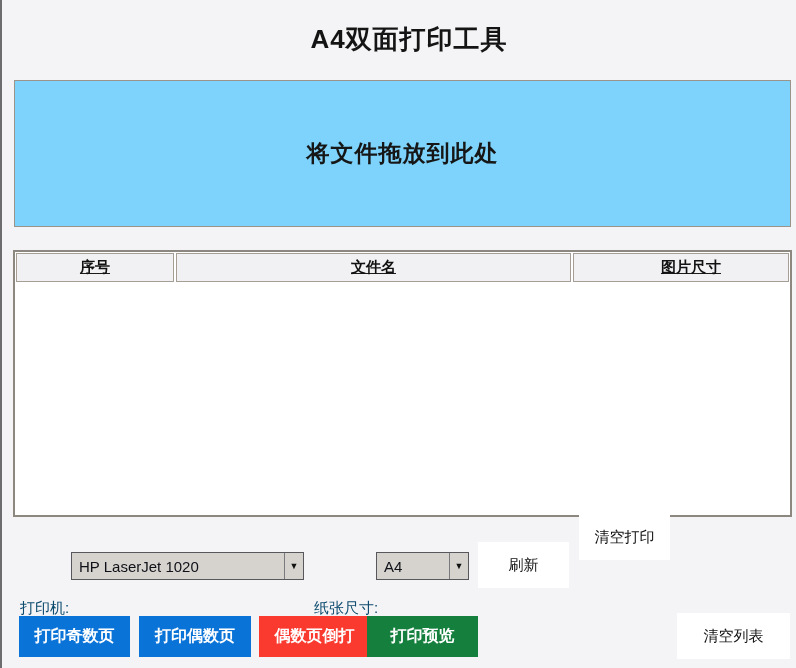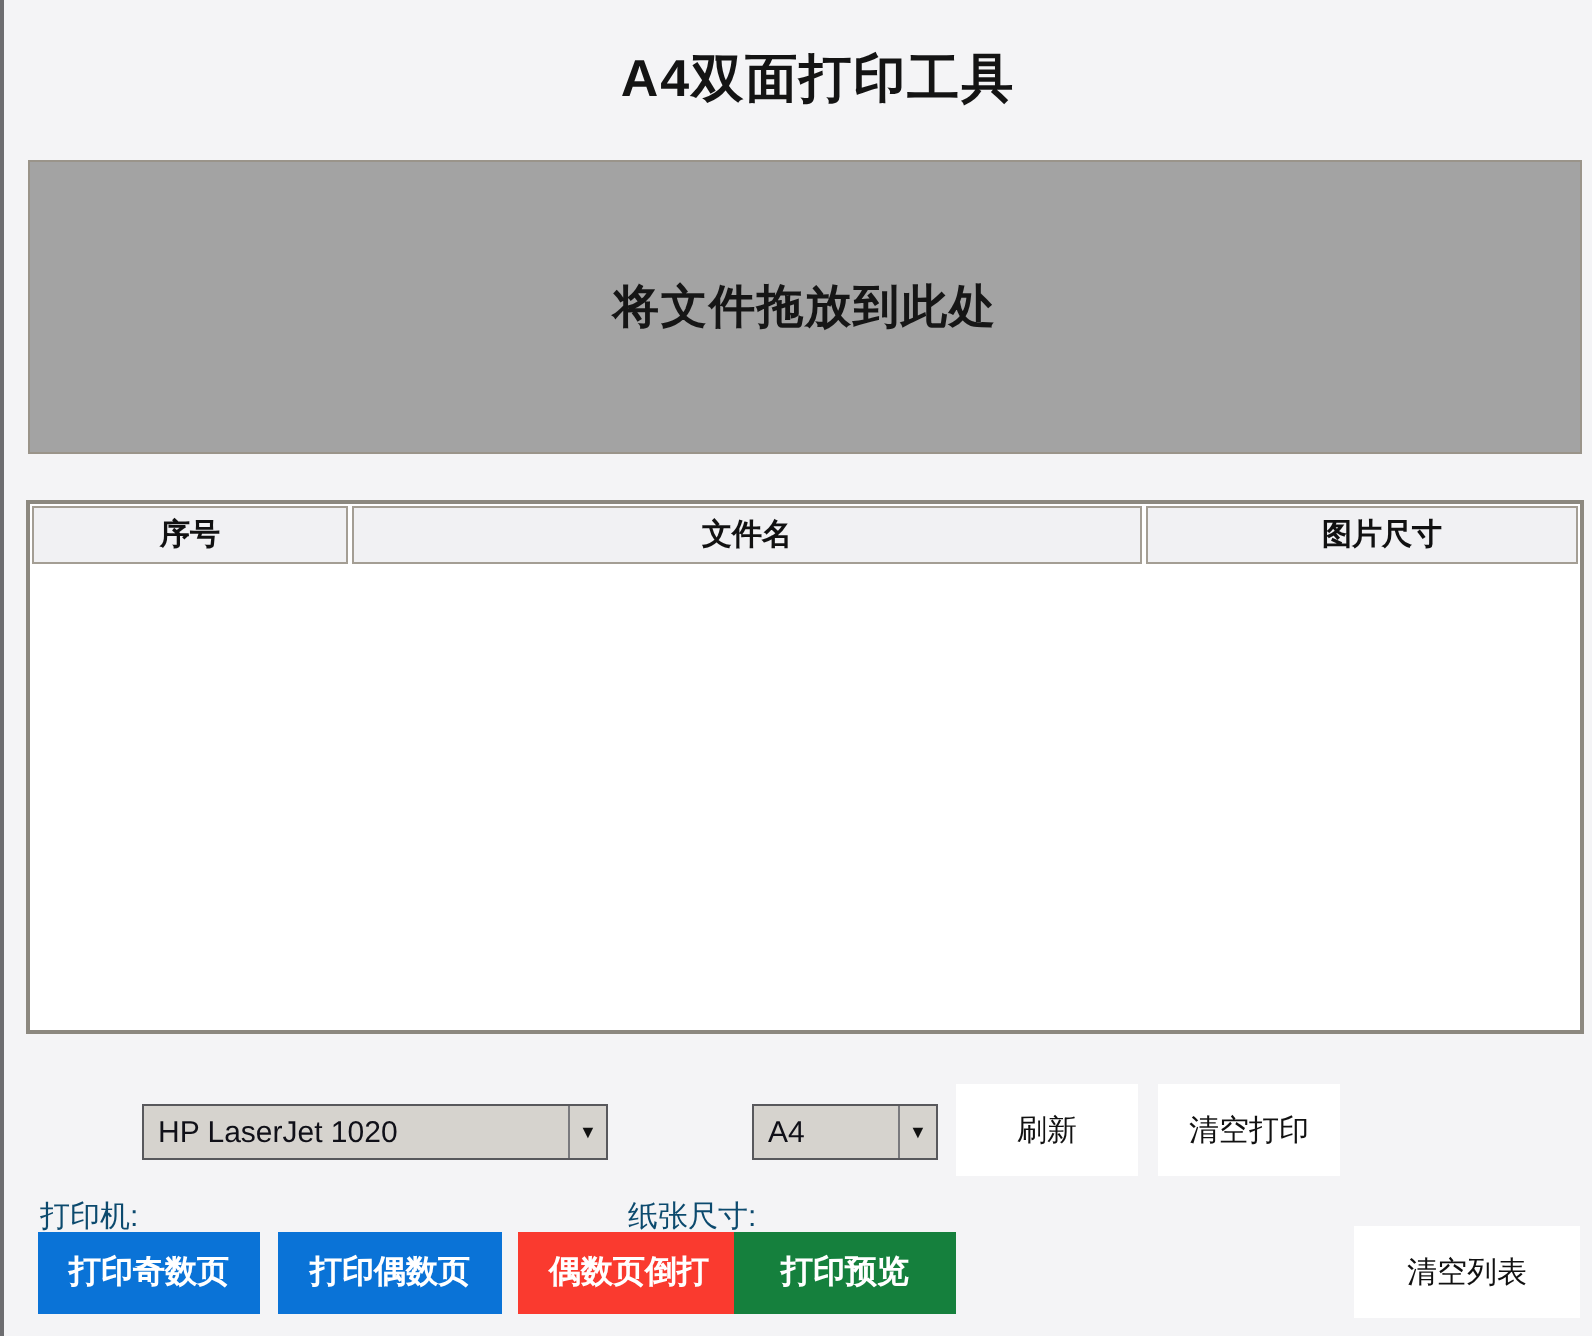--- a/index.html
+++ b/index.html
@@ -25,37 +25,38 @@
     font-weight: bold;
     color: #141414;
     letter-spacing: 1px;
     padding-left: 20px;
   }
   .dropzone {
     position: absolute;
     left: 12px; top: 80px;
     width: 777px; height: 147px;
     border: 1px solid #9a948a;
-    background: #a3a3a3;
+    background: #7dd3fc;
     display: flex;
     align-items: center;
     justify-content: center;
   }
   .dropzone-text {
     font-size: 23px;
     font-weight: bold;
     color: #161616;
     letter-spacing: 1px;
   }
   .file-table {
     position: absolute;
     left: 11px; top: 250px;
     width: 779px; height: 267px;
     border: 2px solid #8c887f;
     background: #ffffff;
+    text-decoration: underline;
   }
   .file-table-header {
     display: flex;
     gap: 2px;
     padding: 1px;
   }
   .th-cell {
     height: 29px;
     background: #f1f1f3;
     border: 1px solid #a49e94;
@@ -154,21 +155,21 @@
 
   <span class="field-label" style="left:312px;">纸张尺寸:</span>
 
   <div class="combobox" style="left:374px; width:93px;">
     <span class="combo-value">A4</span>
     <span class="combo-arrow">▼</span>
   </div>
 
   <button class="btn btn-white" style="left:476px; top:542px; width:91px; height:46px;">刷新</button>
 
-  <button class="btn btn-white" style="left:577px; top:542px; width:91px; height:46px;">清空打印</button>
+  <button class="btn btn-white" style="left:577px; top:514px; width:91px; height:46px;">清空打印</button>
 
   <button class="btn btn-primary" style="left:17px; top:616px; width:111px; height:41px; background:#0a73d7;">打印奇数页</button>
 
   <button class="btn btn-primary" style="left:137px; top:616px; width:112px; height:41px; background:#0a73d7;">打印偶数页</button>
 
   <button class="btn btn-primary" style="left:257px; top:616px; width:111px; height:41px; background:#fa3a2f;">偶数页倒打</button>
 
   <button class="btn btn-primary" style="left:365px; top:616px; width:111px; height:41px; background:#15803d;">打印预览</button>
 
 

